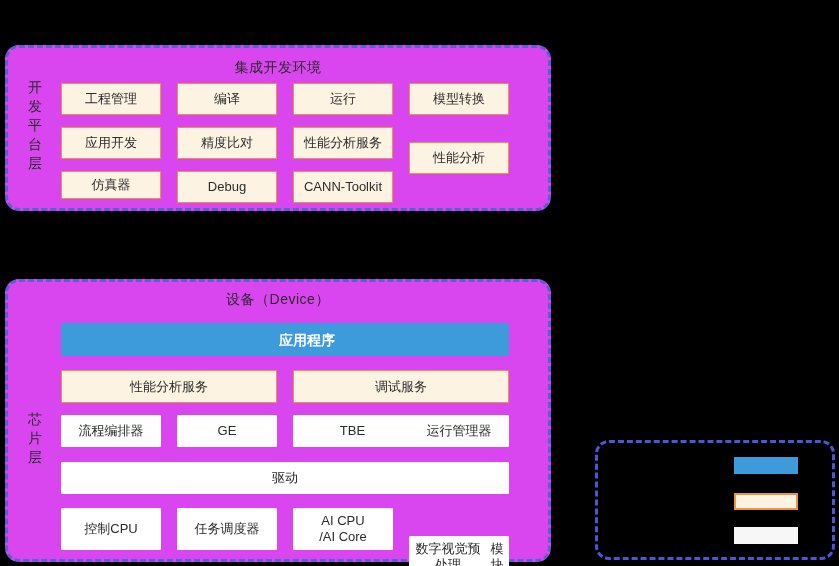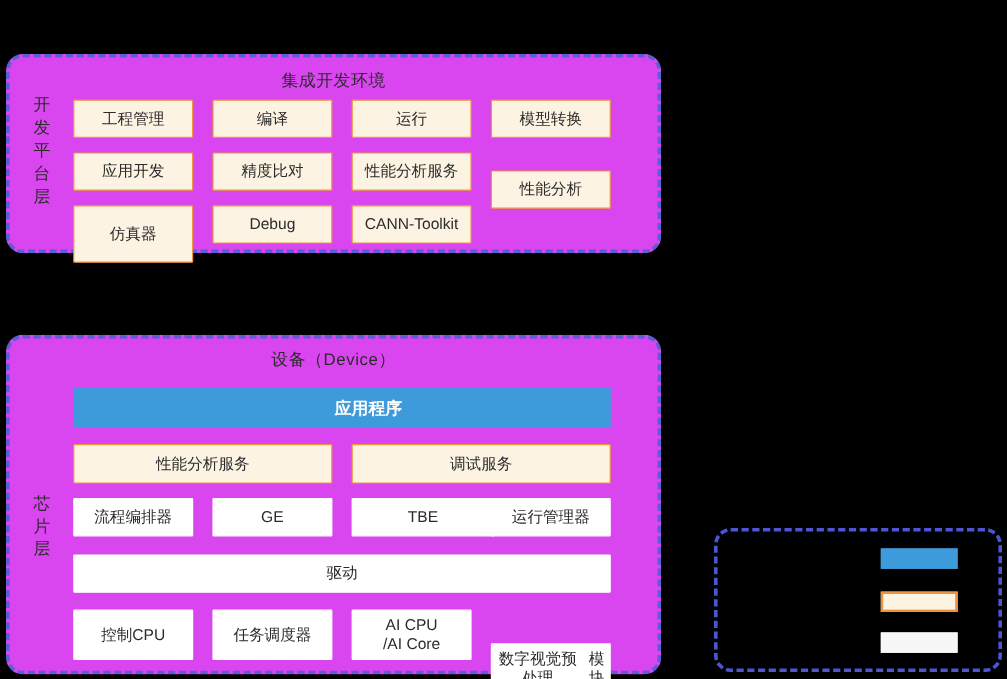--- a/index.html
+++ b/index.html
@@ -122,21 +122,21 @@
   <div class="box box-orange" style="left:53px; top:35px; width:100px; height:32px;">工程管理</div>
   <div class="box box-orange" style="left:169px; top:35px; width:100px; height:32px;">编译</div>
   <div class="box box-orange" style="left:285px; top:35px; width:100px; height:32px;">运行</div>
   <div class="box box-orange" style="left:401px; top:35px; width:100px; height:32px;">模型转换</div>
 
   <div class="box box-orange" style="left:53px; top:79px; width:100px; height:32px;">应用开发</div>
   <div class="box box-orange" style="left:169px; top:79px; width:100px; height:32px;">精度比对</div>
   <div class="box box-orange" style="left:285px; top:79px; width:100px; height:32px;">性能分析服务</div>
   <div class="box box-orange" style="left:401px; top:79px; width:100px; height:32px;margin-top:15px;">性能分析</div>
 
-  <div class="box box-orange" style="left:53px; top:123px; width:100px; height:48px;">仿真器</div>
+  <div class="box box-orange" style="left:53px; top:123px; width:100px; height:28px;">仿真器</div>
   <div class="box box-orange" style="left:169px; top:123px; width:100px; height:32px;">Debug</div>
   <div class="box box-orange" style="left:285px; top:123px; width:100px; height:32px;">CANN-Toolkit</div>
 </div>
 
 <div class="panel" style="left:5px; top:279px; width:546px; height:283px;">
 
   <div class="panel-title" style="top:9px;">设备（Device）</div>
 
   <div class="layer-label" style="top:128px;">芯片层</div>
 

